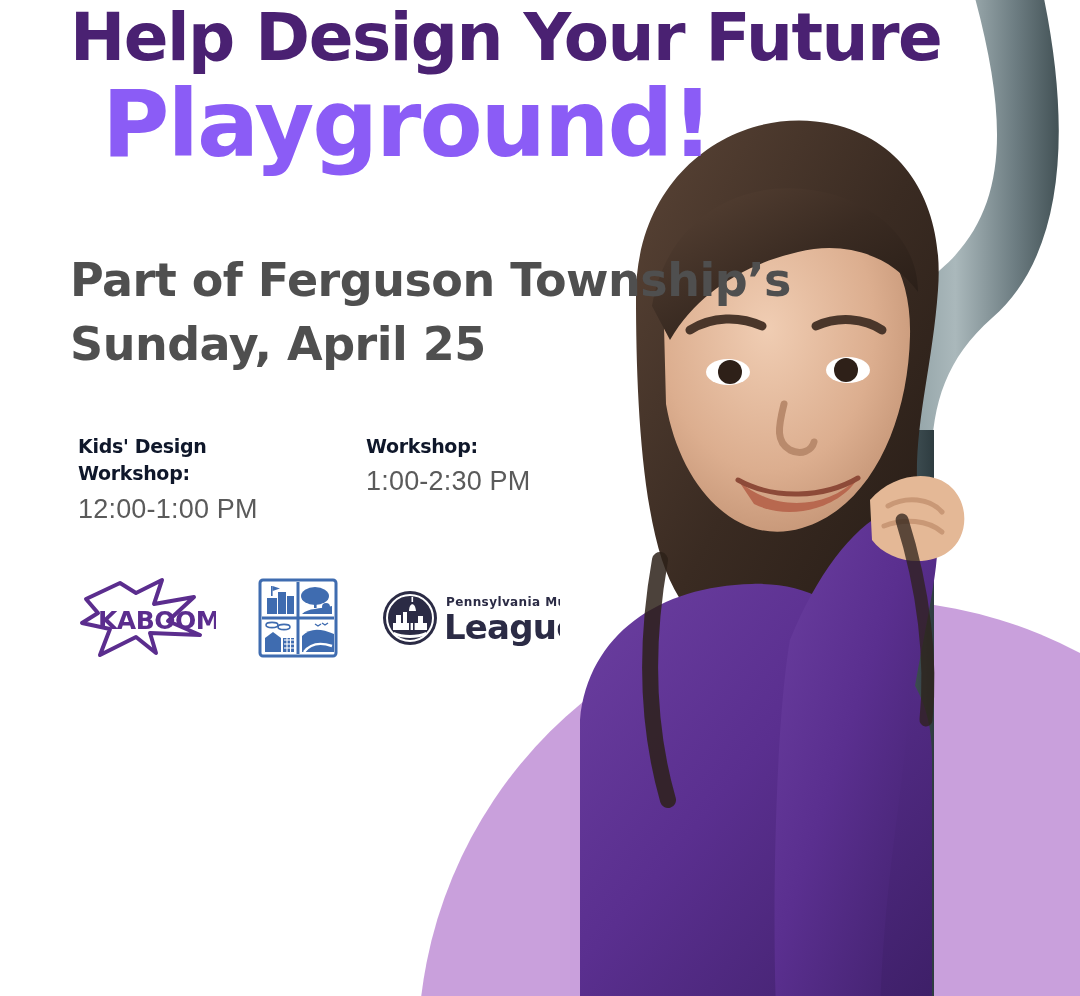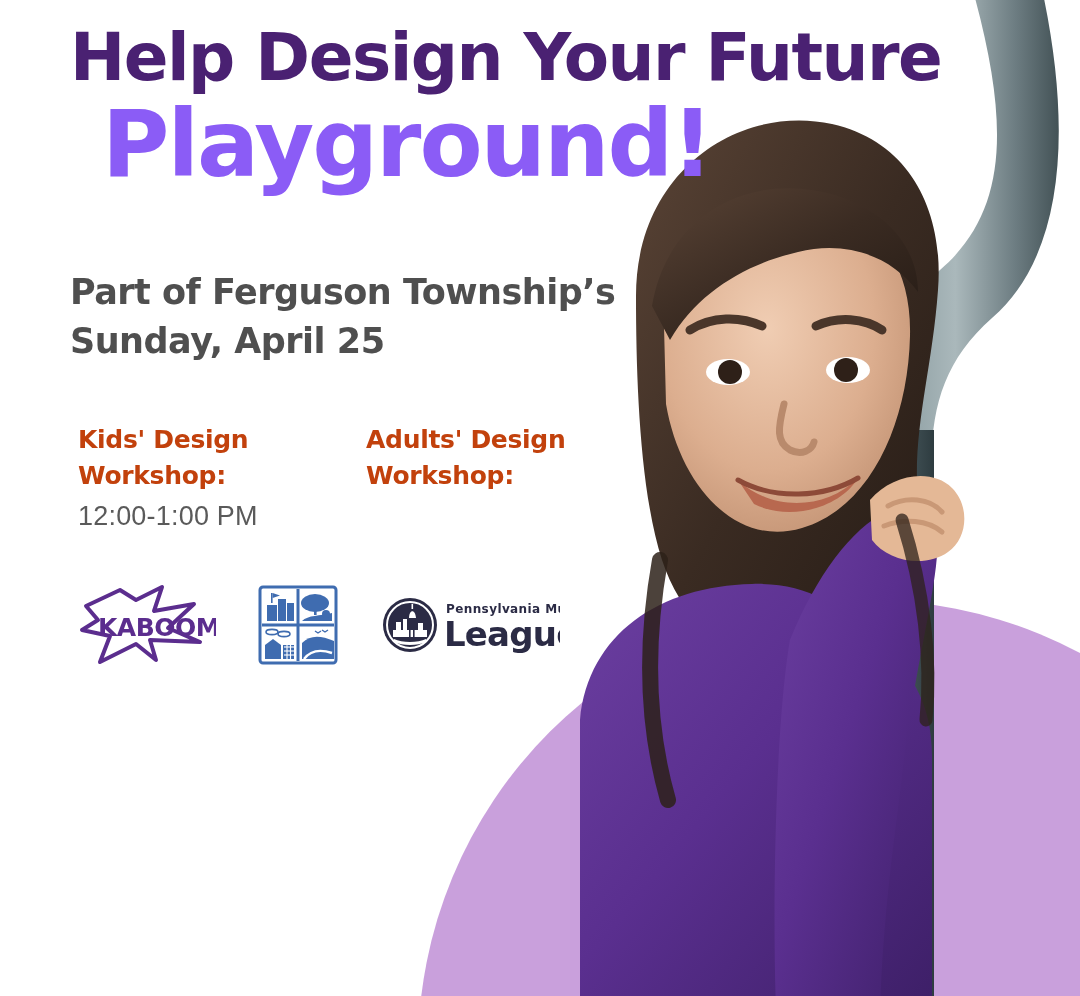--- a/index.html
+++ b/index.html
@@ -47,21 +47,21 @@
   .photo-svg { display: block; width: 540px; height: 996px; }
 
   
   .text-col {
     position: absolute;
     left: 0;
     top: 0;
     width: 720px;
     height: 996px;
     z-index: 3;
-    padding: 24px 0 0 70px;
+    padding: 4px 0 0 70px;
   }
 
   .headline-1 {
     color: #4a2172;
     font-family: "DejaVu Sans", sans-serif;
     font-weight: 700;
     font-size: 66px;
     line-height: 1.02;
     letter-spacing: -1.5px;
     white-space: nowrap;
@@ -77,41 +77,41 @@
     margin-top: 6px;
     margin-left: 32px;
     white-space: nowrap;
   }
 
   .subhead {
     margin-top: 74px;
     color: #4f4f4f;
     font-family: "DejaVu Sans", sans-serif;
     font-weight: 700;
-    font-size: 35px;
+    font-size: 46px;
     line-height: 1.40;
     letter-spacing: -0.5px;
   }
   .subhead div { white-space: nowrap; }
 
   
   .workshops {
     margin-top: 56px;
     margin-left: 8px;
     display: flex;
     gap: 58px;
   }
 
   .ws-col { width: 230px; }
 
   .ws-title {
-    color: #c2410c;
+    color: #0f172a;
     font-family: "DejaVu Sans", sans-serif;
     font-weight: 700;
-    font-size: 25px;
+    font-size: 19px;
     line-height: 1.46;
     letter-spacing: -0.3px;
   }
   .ws-title div { white-space: nowrap; }
 
   .ws-time {
     margin-top: 5px;
     color: #5a5a5a;
     font-family: "Liberation Sans", sans-serif;
     font-weight: 400;
@@ -239,23 +239,23 @@
       <div class="ws-col">
         <div class="ws-title">
           <div>Kids' Design</div>
           <div>Workshop:</div>
         </div>
         <div class="ws-time">12:00-1:00 PM</div>
       </div>
 
       <div class="ws-col">
         <div class="ws-title">
-          <div>Adults' Design</div>
           <div>Workshop:</div>
         </div>
+        <div class="ws-time">1:00-2:30 PM</div>
       </div>
 
     </div>
 
     <div class="logos">
 
       <div>
         <svg class="logo" width="140" height="82" viewBox="0 0 140 82" aria-hidden="true">
           <g>
             <path d="M10 22 L44 6 L60 16 L86 3 L78 27 L118 20 L92 44 L124 58 L74 56 L80 76 L60 60 L24 78 L34 52 L6 46 L22 36 Z" fill="none" stroke="#5b2d8e" stroke-width="4" stroke-linejoin="round"></path>

